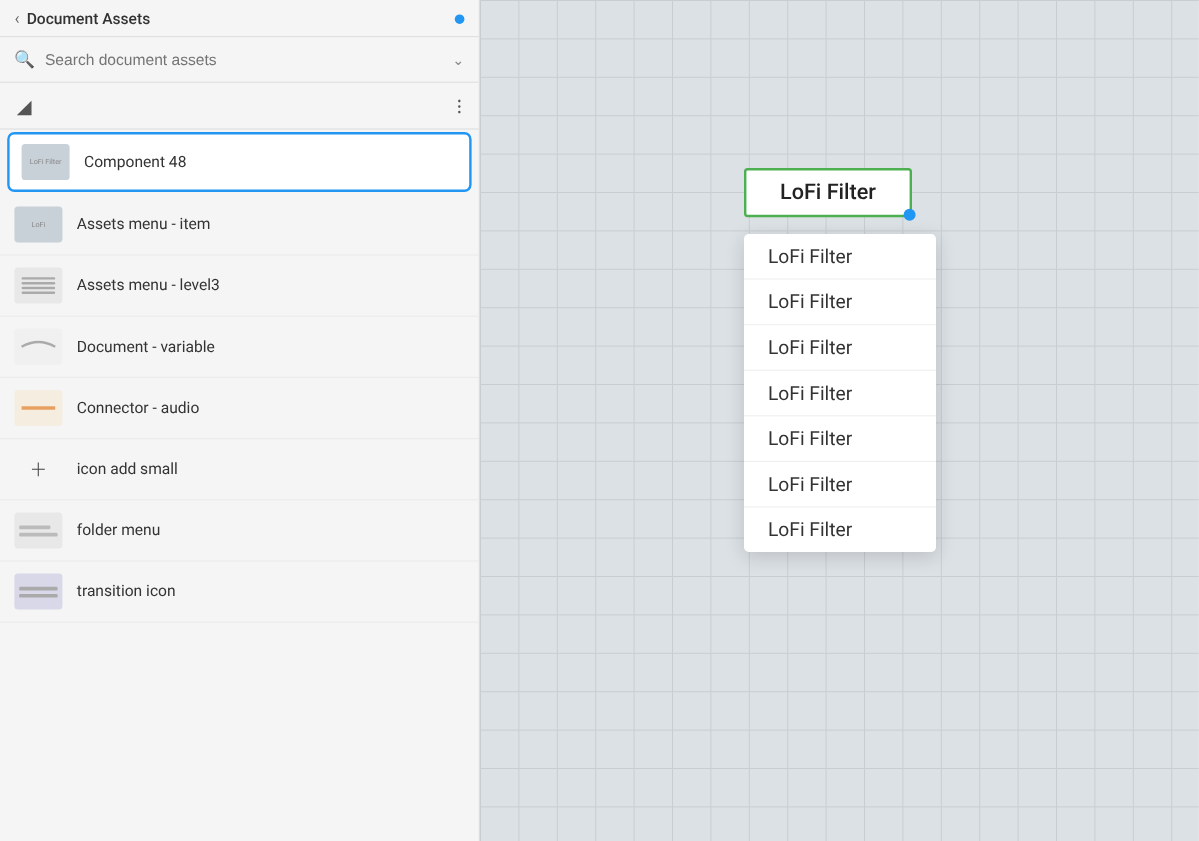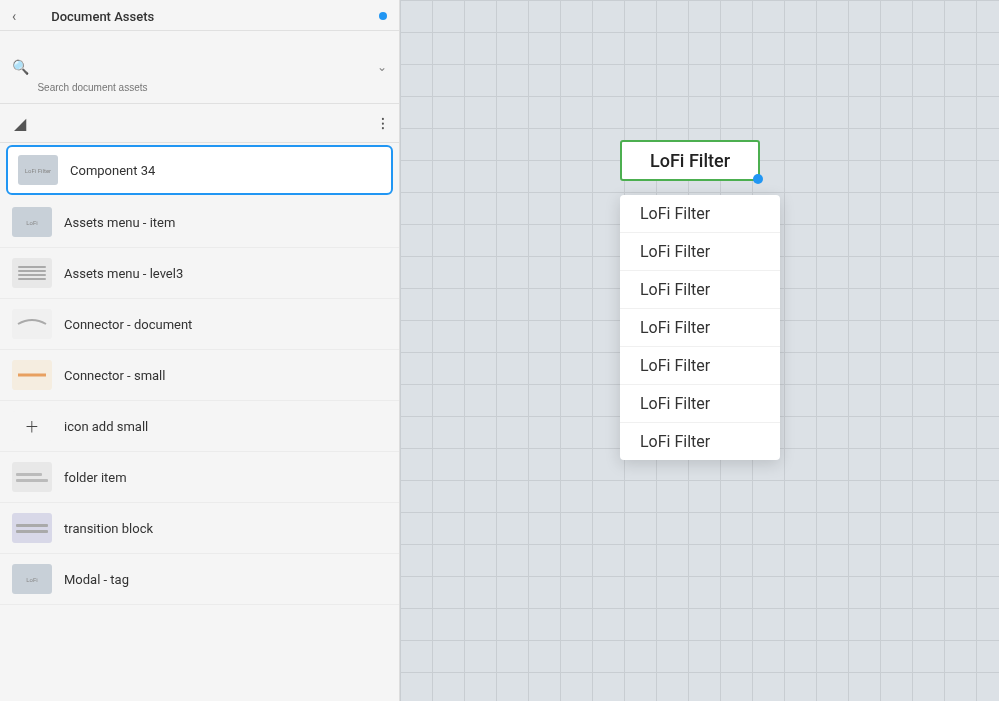--- a/index.html
+++ b/index.html
@@ -34,21 +34,20 @@
     .sidebar-title-row {
       display: flex;
       align-items: center;
       gap: 6px;
     }
 
     .sidebar-title {
       font-size: 13px;
       font-weight: 500;
       color: #333;
-      margin-left: 29px;
     }
 
     .blue-dot {
       width: 8px;
       height: 8px;
       border-radius: 50%;
       background: #2196f3;
       flex-shrink: 0;
     }
 
@@ -62,24 +61,23 @@
 
     .search-icon-wrap {
       color: #888;
       font-size: 14px;
     }
 
     .search-input {
       flex: 1;
       border: none;
       background: transparent;
-      font-size: 10px;
+      font-size: 13px;
       color: #be185d;
       outline: none;
-      margin-top: 41px;
     }
 
     .search-chevron {
       color: #888;
       font-size: 12px;
     }
 
     .filter-row {
       display: flex;
       align-items: center;
@@ -260,21 +258,21 @@
     <span class="filter-icon">◢</span>
     <span class="grid-icon">⁝</span>
   </div>
 
   <div class="component-list">
 
     <div class="component-item selected">
       <div class="component-thumb thumb-lofi">
         <span style="font-size:6px;color:#888;">LoFi Filter</span>
       </div>
-      <span class="component-name">Component 34</span>
+      <span class="component-name">Component 48</span>
     </div>
 
     <div class="component-item">
       <div class="component-thumb thumb-lofi">
         <span style="font-size:6px;color:#888;">LoFi</span>
       </div>
       <span class="component-name">Assets menu - item</span>
     </div>
 
 
@@ -289,65 +287,59 @@
       </div>
       <span class="component-name">Assets menu - level3</span>
     </div>
 
     <div class="component-item">
       <div class="component-thumb" style="background:#f0f0f0;">
         <svg width="36" height="24" viewBox="0 0 36 24">
           <path d="M4 12 Q18 4 32 12" stroke="#aaa" stroke-width="2" fill="none"></path>
         </svg>
       </div>
-      <span class="component-name">Connector - document</span>
+      <span class="component-name">Document - variable</span>
     </div>
 
     <div class="component-item">
       <div class="component-thumb" style="background:#f5ede0;">
         <svg width="36" height="24" viewBox="0 0 36 24">
           <line x1="4" y1="12" x2="32" y2="12" stroke="#e8a060" stroke-width="3"></line>
         </svg>
       </div>
-      <span class="component-name">Connector - small</span>
+      <span class="component-name">Connector - audio</span>
     </div>
 
     <div class="component-item">
       <div class="component-thumb thumb-plus" style="font-size:22px;font-weight:200;color:#444;display:flex;align-items:center;justify-content:center;">
         +
       </div>
       <span class="component-name">icon add small</span>
     </div>
 
     <div class="component-item">
       <div class="component-thumb" style="background:#e8e8e8;">
         <div style="display:flex;flex-direction:column;gap:3px;padding:4px;width:100%;">
           <div style="height:3px;background:#bbb;border-radius:1px;width:80%;"></div>
           <div style="height:3px;background:#bbb;border-radius:1px;width:100%;"></div>
         </div>
       </div>
-      <span class="component-name">folder item</span>
+      <span class="component-name">folder menu</span>
     </div>
 
     <div class="component-item">
       <div class="component-thumb" style="background:#d8d8e8;">
         <div style="display:flex;flex-direction:column;gap:3px;padding:4px;width:100%;">
           <div style="height:3px;background:#aaa;border-radius:1px;width:100%;"></div>
           <div style="height:3px;background:#aaa;border-radius:1px;width:100%;"></div>
         </div>
       </div>
-      <span class="component-name">transition block</span>
-    </div>
-
-    <div class="component-item">
-      <div class="component-thumb thumb-lofi">
-        <span style="font-size:6px;color:#888;">LoFi</span>
-      </div>
-      <span class="component-name">Modal - tag</span>
-    </div>
+      <span class="component-name">transition icon</span>
+    </div>
+
 
   </div>
 </div>
 
 <div class="canvas">
 
   <div class="canvas-selected-box">
     <span class="canvas-selected-label">LoFi Filter</span>
     <div class="resize-handle"></div>
   </div>

